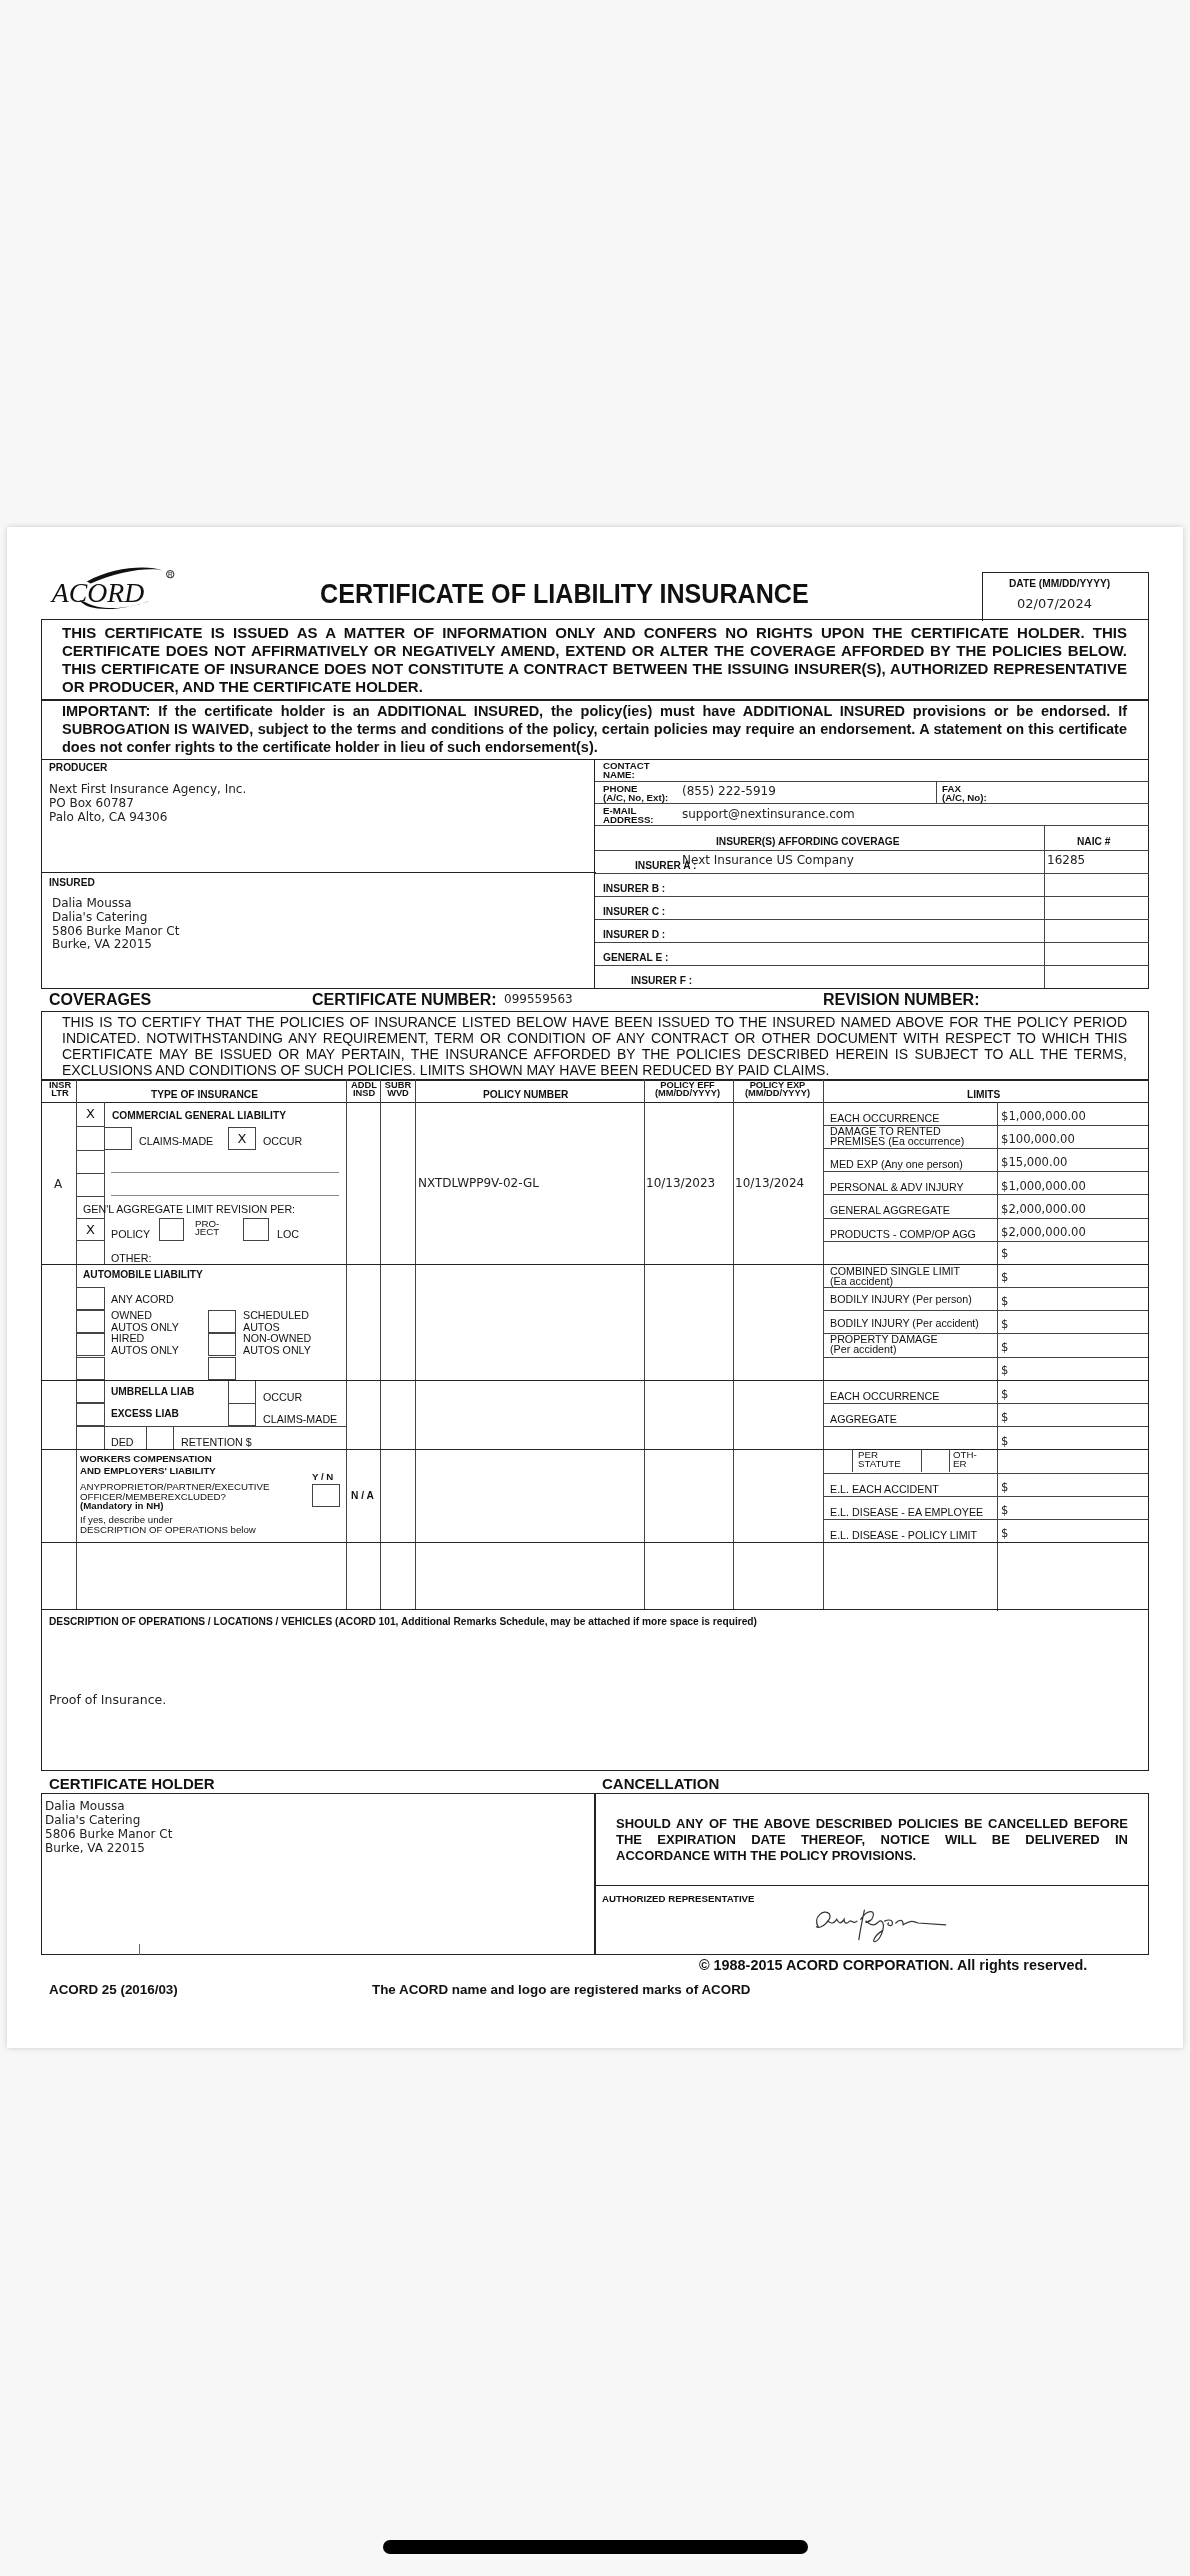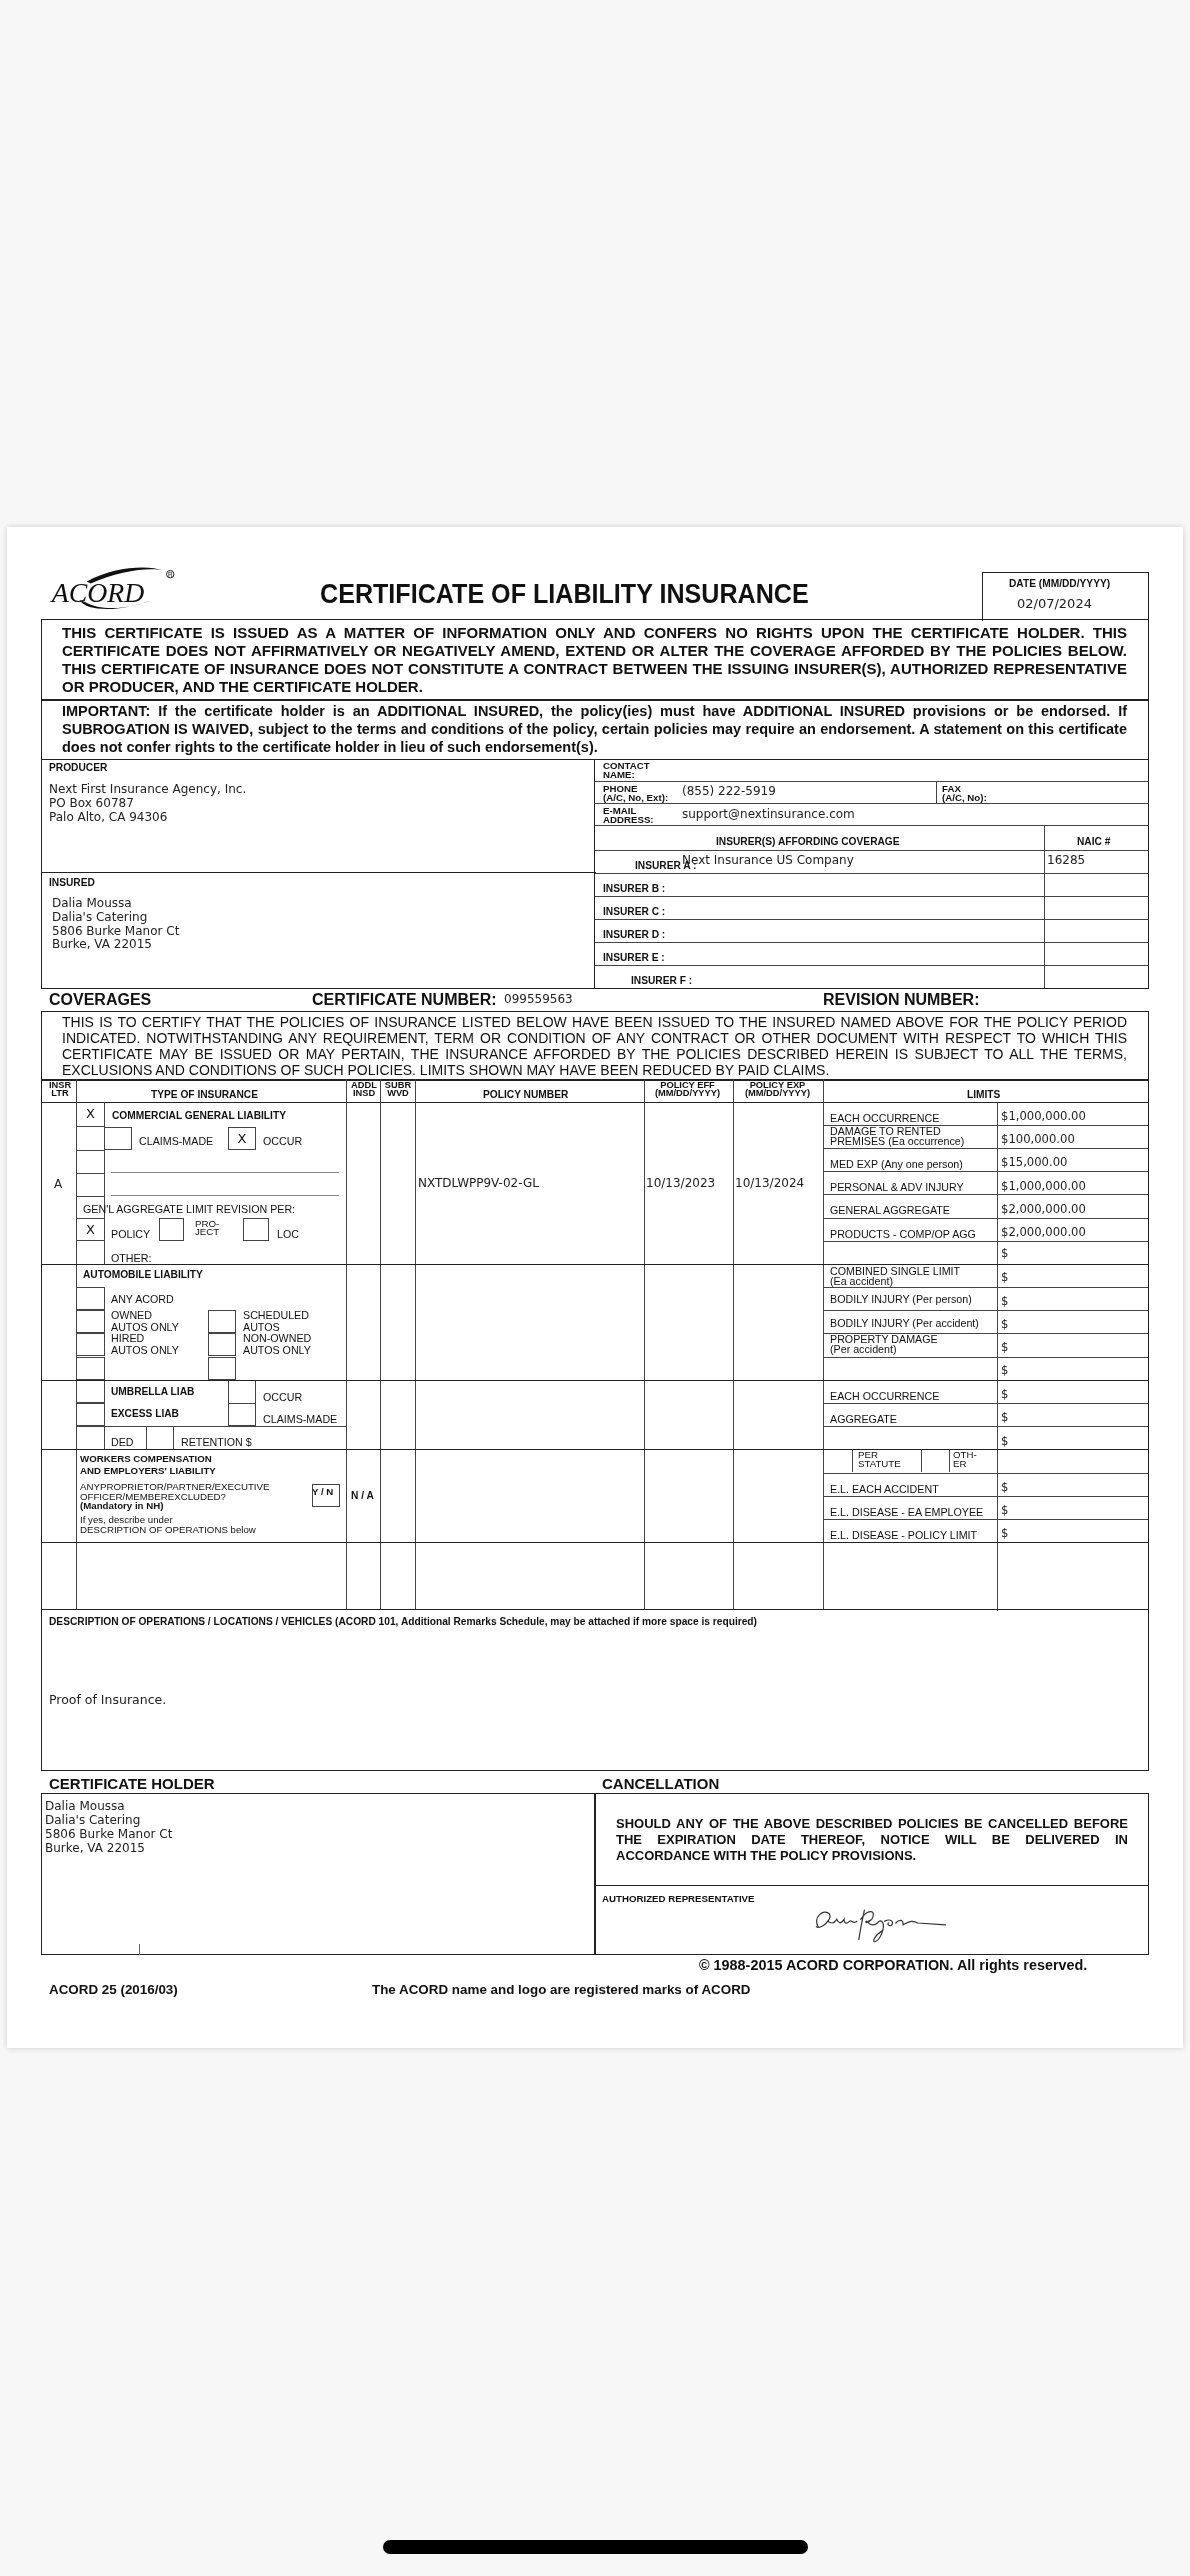--- a/index.html
+++ b/index.html
@@ -92,21 +92,21 @@
 <div class="lbl" style="left:603px;top:861px;margin-left:32px;">INSURER A :</div>
 <div class="val" style="left:682px;top:853px;">Next Insurance US Company</div>
 <div class="val" style="left:1047px;top:853px;">16285</div>
 <div class="hl" style="left:595px;top:873px;width:554px;"></div>
 <div class="lbl" style="left:603px;top:884px;">INSURER B :</div>
 <div class="hl" style="left:595px;top:896px;width:554px;"></div>
 <div class="lbl" style="left:603px;top:907px;">INSURER C :</div>
 <div class="hl" style="left:595px;top:919px;width:554px;"></div>
 <div class="lbl" style="left:603px;top:930px;">INSURER D :</div>
 <div class="hl" style="left:595px;top:942px;width:554px;"></div>
-<div class="lbl" style="left:603px;top:953px;">INSURER E :</div>
+<div class="lbl" style="left:603px;top:953px;">GENERAL E :</div>
 <div class="hl" style="left:595px;top:965px;width:554px;"></div>
 <div class="lbl" style="left:603px;top:976px;padding-left:28px;">INSURER F :</div>
 
 <div class="hdr" style="left:49px;top:991px;">COVERAGES</div>
 <div class="hdr" style="left:312px;top:991px;">CERTIFICATE NUMBER:</div>
 <div class="val" style="left:504px;top:992px;font-size:12px;">099559563</div>
 <div class="hdr" style="left:823px;top:991px;">REVISION NUMBER:</div>
 
 <div class="box" style="left:41px;top:1011px;width:1108px;height:70px;"></div>
 <div class="para" style="left:62px;top:1014px;width:1065px;font-size:14px;line-height:16px;font-weight:normal;">THIS IS TO CERTIFY THAT THE POLICIES OF INSURANCE LISTED BELOW HAVE BEEN ISSUED TO THE INSURED NAMED ABOVE FOR THE POLICY PERIOD INDICATED.  NOTWITHSTANDING ANY REQUIREMENT, TERM OR CONDITION OF ANY CONTRACT OR OTHER DOCUMENT WITH RESPECT TO WHICH THIS CERTIFICATE MAY BE ISSUED OR MAY PERTAIN, THE INSURANCE AFFORDED BY THE POLICIES DESCRIBED HEREIN IS SUBJECT TO ALL THE TERMS, EXCLUSIONS AND CONDITIONS OF SUCH POLICIES. LIMITS SHOWN MAY HAVE BEEN REDUCED BY PAID CLAIMS.</div>
@@ -266,21 +266,21 @@
 </div>
 <div class="sm" style="left:80px;top:1482px;font-size:9.7px;line-height:9.7px;">
   <span>ANYPROPRIETOR/PARTNER/EXECUTIVE</span><br>
   <span>OFFICER/MEMBEREXCLUDED?</span><br>
   <b>(Mandatory in NH)</b>
 </div>
 <div class="sm" style="left:80px;top:1515px;font-size:9.7px;line-height:9.7px;">
   <span>If yes, describe under</span><br>
   <span>DESCRIPTION OF OPERATIONS below</span>
 </div>
-<div class="lbl" style="left:312px;top:1472px;font-size:9.7px;margin-top:15px;">Y / N</div>
+<div class="lbl" style="left:312px;top:1472px;font-size:9.7px;">Y / N</div>
 <div class="cb" style="left:312px;top:1484px;width:28px;height:23px;"></div>
 <div class="lbl" style="left:351px;top:1491px;font-size:10.2px;">N / A</div>
 
 <div class="vl" style="left:852px;top:1449px;height:23px;"></div>
 <div class="sm" style="left:858px;top:1451px;font-size:9.7px;line-height:8.8px;">
   <span>PER</span><br><span>STATUTE</span>
 </div>
 <div class="vl" style="left:921px;top:1449px;height:23px;"></div>
 <div class="vl" style="left:949px;top:1449px;height:23px;"></div>
 <div class="sm" style="left:953px;top:1451px;font-size:9.7px;line-height:8.8px;">

